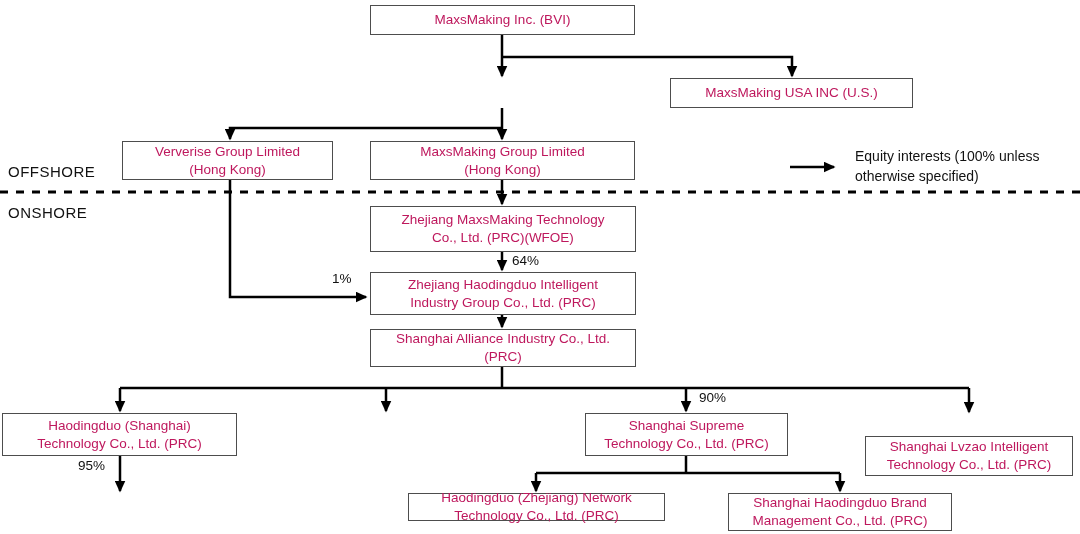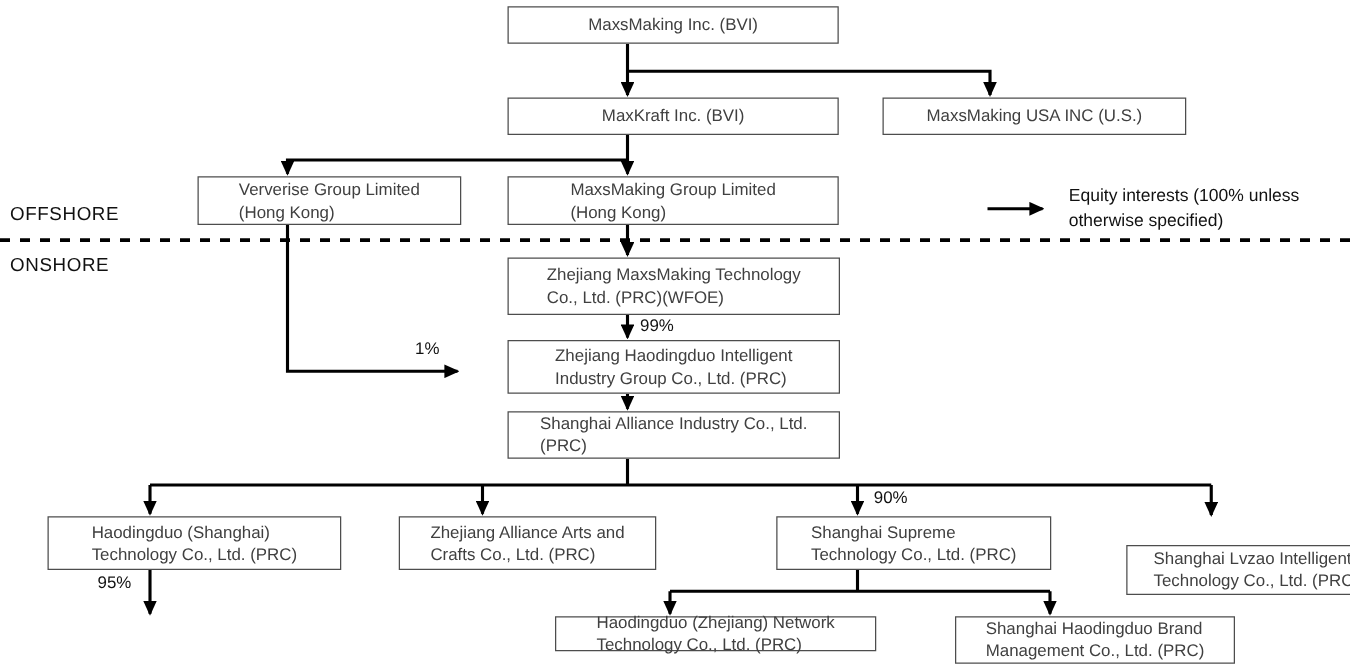--- a/index.html
+++ b/index.html
@@ -23,26 +23,26 @@
     pointer-events: none;
   }
   .node {
     position: absolute;
     box-sizing: border-box;
     border: 1.5px solid #4d4d4d;
     background: #ffffff;
     display: flex;
     align-items: center;
     justify-content: center;
+    text-align: center;
     white-space: pre-line;
     font-size: 13.5px;
     line-height: 1.3;
-    color: #404040;
+    color: #be185d;
     z-index: 2;
-    margin-left: 36px;
   }
   .flabel {
     position: absolute;
     color: #111111;
     z-index: 3;
     white-space: pre-line;
   }
   .section-label {
     font-size: 15px;
     letter-spacing: 0.5px;
@@ -60,21 +60,21 @@
   .n-maxsmaking-inc        { left: 370px; top: 5px;   width: 265px; height: 30px; }
   .n-maxkraft              { left: 370px; top: 78px;  width: 265px; height: 30px; }
   .n-maxsmaking-usa        { left: 670px; top: 78px;  width: 243px; height: 30px; }
   .n-ververise             { left: 122px; top: 141px; width: 211px; height: 39px; }
   .n-maxsmaking-group      { left: 370px; top: 141px; width: 265px; height: 39px; }
   .n-zj-maxsmaking-tech    { left: 370px; top: 206px; width: 266px; height: 46px; }
   .n-zj-haodingduo-group   { left: 370px; top: 272px; width: 266px; height: 43px; }
   .n-shanghai-alliance     { left: 370px; top: 329px; width: 266px; height: 38px; }
   .n-haodingduo-shanghai   { left: 2px;   top: 413px; width: 235px; height: 43px; }
   .n-zj-alliance-arts      { left: 283px; top: 413px; width: 206px; height: 43px; }
-  .n-shanghai-supreme      { left: 585px; top: 413px; width: 220px; height: 43px; }
+  .n-shanghai-supreme      { left: 585px; top: 413px; width: 203px; height: 43px; }
   .n-shanghai-lvzao        { left: 865px; top: 436px; width: 208px; height: 40px; }
   .n-zhumadian             { left: 2px;   top: 493px; width: 235px; height: 38px; }
   .n-haodingduo-zj-network { left: 408px; top: 493px; width: 257px; height: 28px; }
   .n-sh-haodingduo-brand   { left: 728px; top: 493px; width: 224px; height: 38px; }
 
   .l-offshore { left: 8px;   top: 163px; }
   .l-onshore  { left: 8px;   top: 204px; }
   .l-99       { left: 512px; top: 253px; }
   .l-1        { left: 332px; top: 271px; }
   .l-90       { left: 699px; top: 390px; }
@@ -121,44 +121,41 @@
     </g>
   </svg>
 
   <div class="flabel section-label l-offshore">OFFSHORE</div>
   <div class="flabel section-label l-onshore">ONSHORE</div>
 
   <div class="flabel legend-text l-legend">Equity interests (100% unless
 otherwise specified)</div>
 
   <div class="node n-maxsmaking-inc">MaxsMaking Inc. (BVI)</div>
-  <div class="node n-maxkraft">MaxKraft Inc. (BVI)</div>
   <div class="node n-maxsmaking-usa">MaxsMaking USA INC (U.S.)</div>
   <div class="node n-ververise">Ververise Group Limited
 (Hong Kong)</div>
   <div class="node n-maxsmaking-group">MaxsMaking Group Limited
 (Hong Kong)</div>
 
   <div class="node n-zj-maxsmaking-tech">Zhejiang MaxsMaking Technology
 Co., Ltd. (PRC)(WFOE)</div>
   <div class="node n-zj-haodingduo-group">Zhejiang Haodingduo Intelligent
 Industry Group Co., Ltd. (PRC)</div>
   <div class="node n-shanghai-alliance">Shanghai Alliance Industry Co., Ltd.
 (PRC)</div>
   <div class="node n-haodingduo-shanghai">Haodingduo (Shanghai)
 Technology Co., Ltd. (PRC)</div>
-  <div class="node n-zj-alliance-arts">Zhejiang Alliance Arts and
-Crafts Co., Ltd. (PRC)</div>
   <div class="node n-shanghai-supreme">Shanghai Supreme
 Technology Co., Ltd. (PRC)</div>
   <div class="node n-shanghai-lvzao">Shanghai Lvzao Intelligent
 Technology Co., Ltd. (PRC)</div>
   <div class="node n-haodingduo-zj-network">Haodingduo (Zhejiang) Network
 Technology Co., Ltd. (PRC)</div>
   <div class="node n-sh-haodingduo-brand">Shanghai Haodingduo Brand
 Management Co., Ltd. (PRC)</div>
 
-  <div class="flabel pct-label l-99">99%</div>
+  <div class="flabel pct-label l-99">64%</div>
   <div class="flabel pct-label l-1">1%</div>
   <div class="flabel pct-label l-90">90%</div>
   <div class="flabel pct-label l-95">95%</div>
 
 </div>
 
 </body></html>

